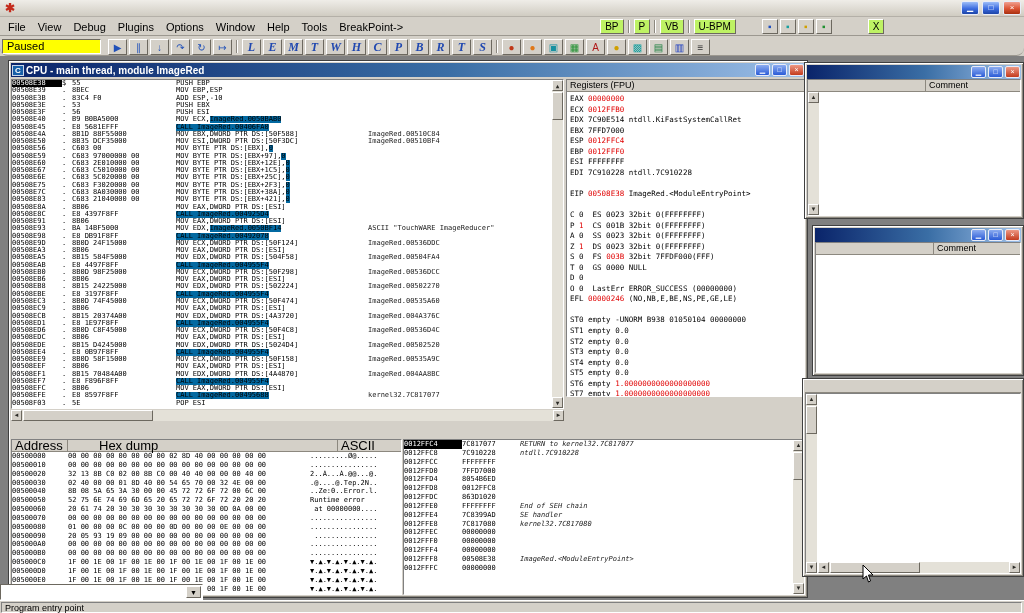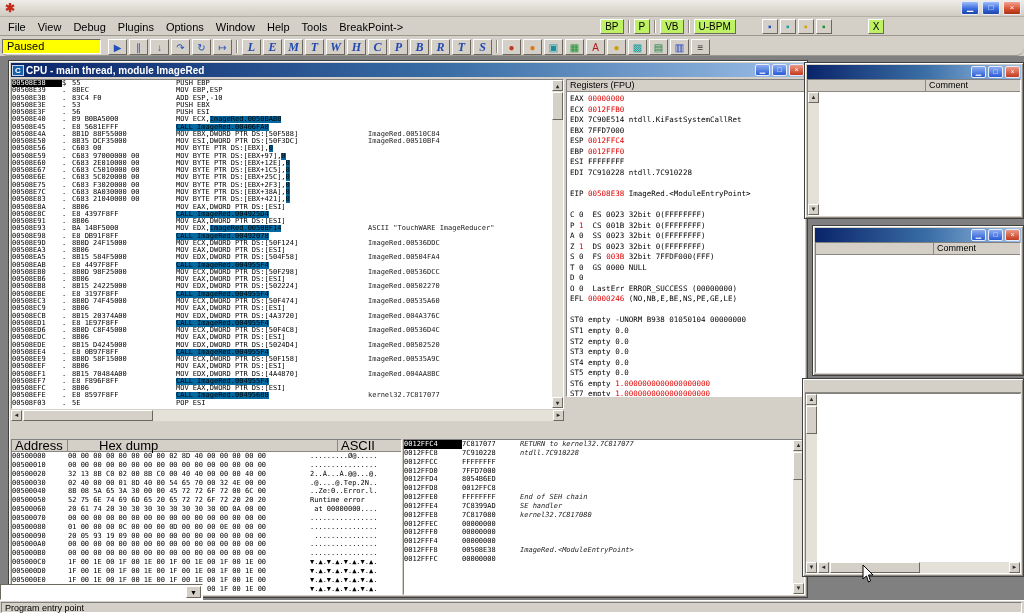--- a/index.html
+++ b/index.html
@@ -260,20 +260,21 @@
         </div>
 
         <div class="pane stack-pane">
           <div id="stack-rows" class="mono">
               <div class="strow"><span class="st-a sel">0012FFC4</span><span class="st-v">7C817077</span><span class="st-c">RETURN to kernel32.7C817077</span></div>
               <div class="strow"><span class="st-a">0012FFC8</span><span class="st-v">7C910228</span><span class="st-c">ntdll.7C910228</span></div>
               <div class="strow"><span class="st-a">0012FFCC</span><span class="st-v">FFFFFFFF</span><span class="st-c"></span></div>
               <div class="strow"><span class="st-a">0012FFD0</span><span class="st-v">7FFD7000</span><span class="st-c"></span></div>
               <div class="strow"><span class="st-a">0012FFD4</span><span class="st-v">8054B6ED</span><span class="st-c"></span></div>
               <div class="strow"><span class="st-a">0012FFD8</span><span class="st-v">0012FFC8</span><span class="st-c"></span></div>
+              <div class="strow"><span class="st-a">0012FFDC</span><span class="st-v">863D1020</span><span class="st-c"></span></div>
               <div class="strow"><span class="st-a">0012FFE0</span><span class="st-v">FFFFFFFF</span><span class="st-c">End of SEH chain</span></div>
               <div class="strow"><span class="st-a">0012FFE4</span><span class="st-v">7C8399AD</span><span class="st-c">SE handler</span></div>
               <div class="strow"><span class="st-a">0012FFE8</span><span class="st-v">7C817080</span><span class="st-c">kernel32.7C817080</span></div>
               <div class="strow"><span class="st-a">0012FFEC</span><span class="st-v">00000000</span><span class="st-c"></span></div>
               <div class="strow"><span class="st-a">0012FFF0</span><span class="st-v">00000000</span><span class="st-c"></span></div>
               <div class="strow"><span class="st-a">0012FFF4</span><span class="st-v">00000000</span><span class="st-c"></span></div>
               <div class="strow"><span class="st-a">0012FFF8</span><span class="st-v">00508E38</span><span class="st-c">ImageRed.&lt;ModuleEntryPoint&gt;</span></div>
               <div class="strow"><span class="st-a">0012FFFC</span><span class="st-v">00000000</span><span class="st-c"></span></div>
             </div>
           <div class="vscroll">

